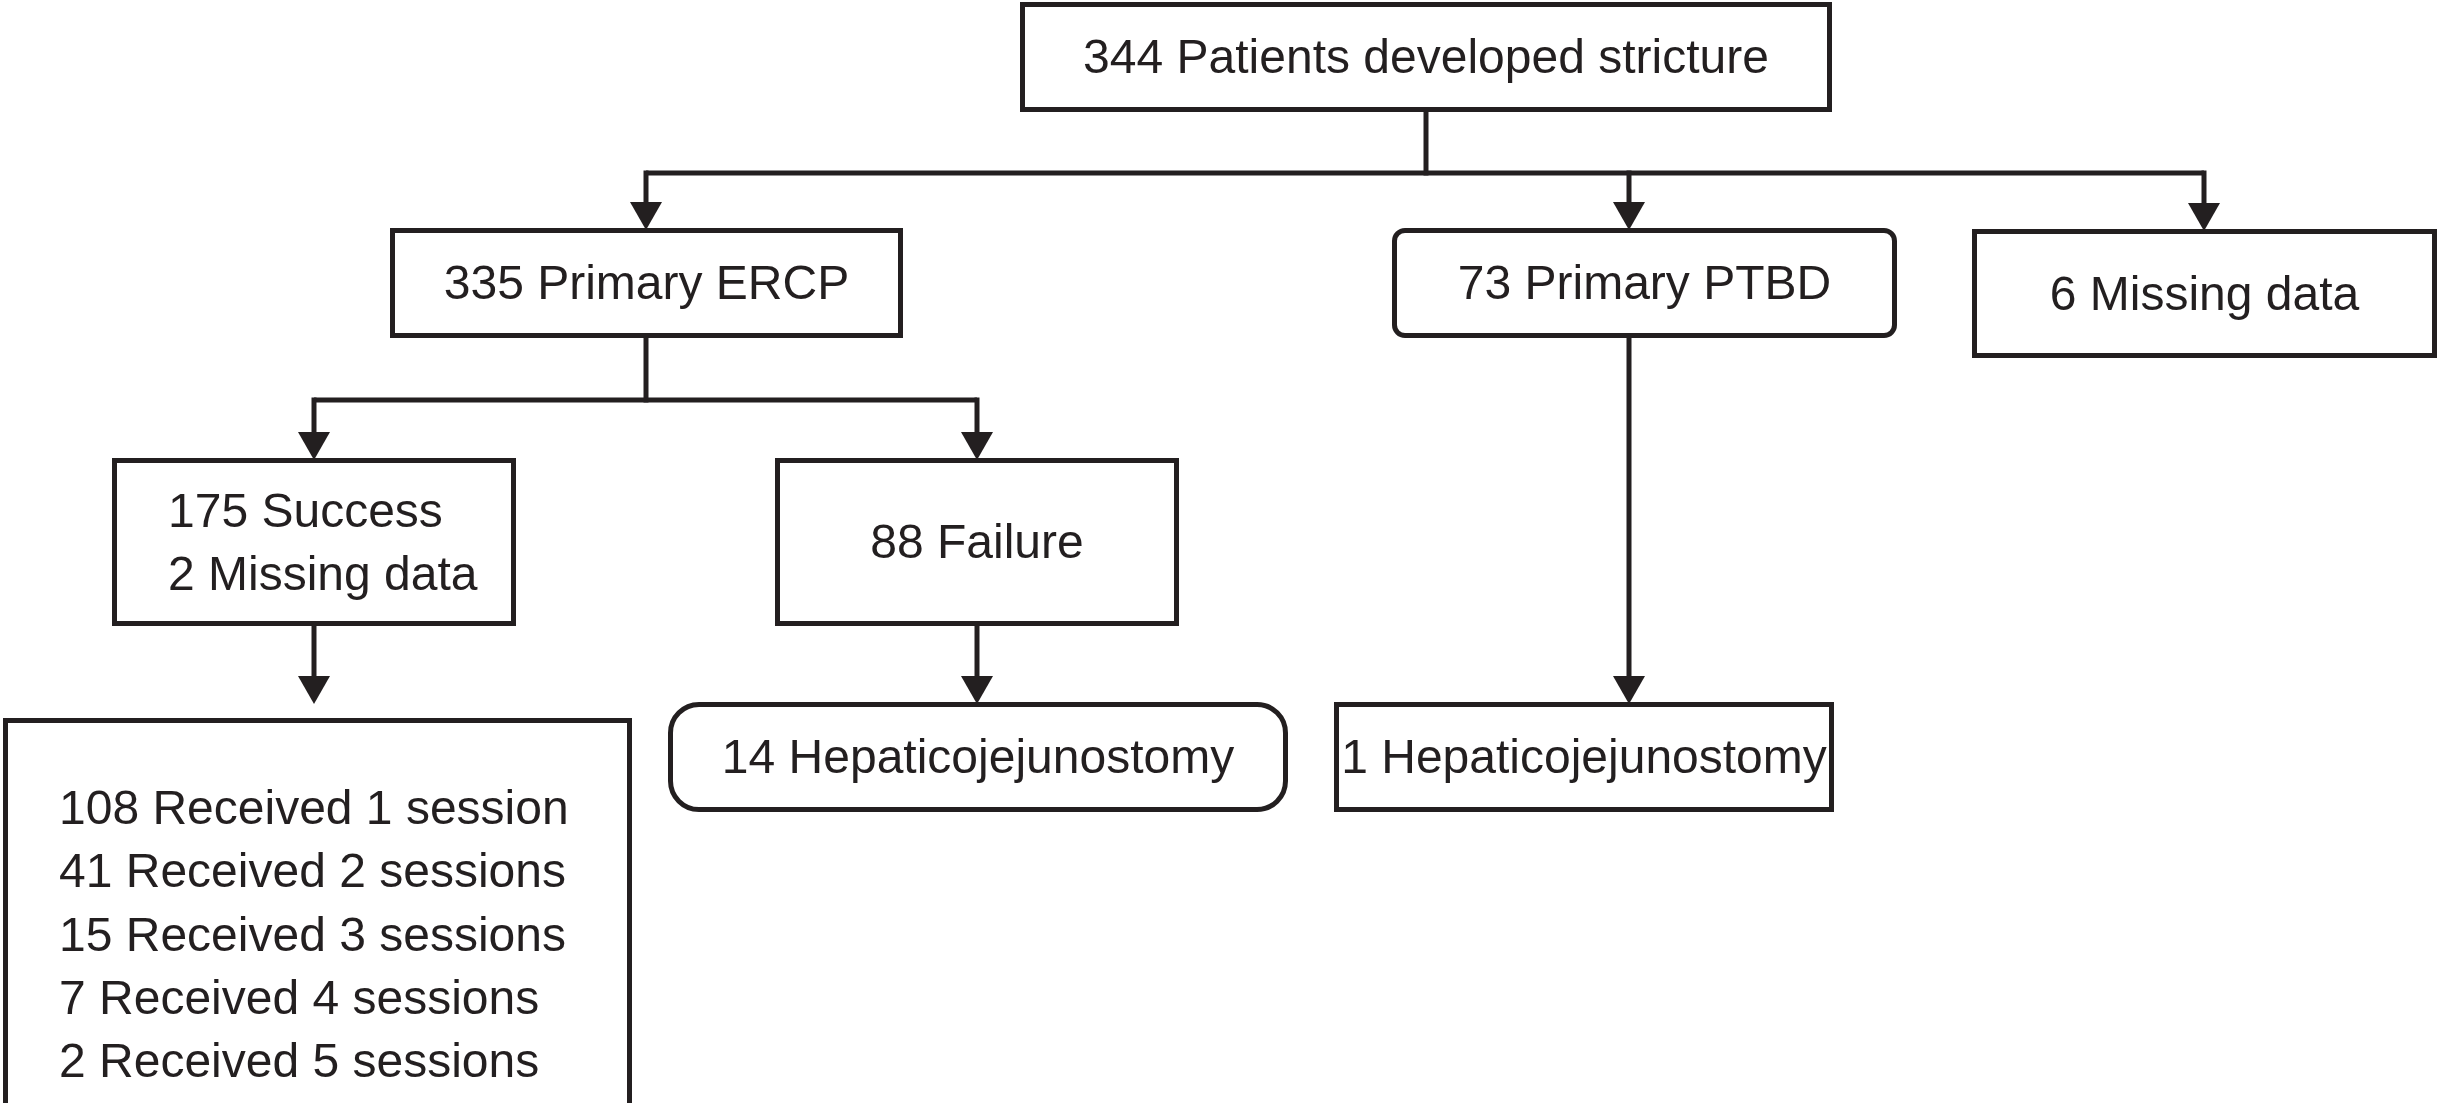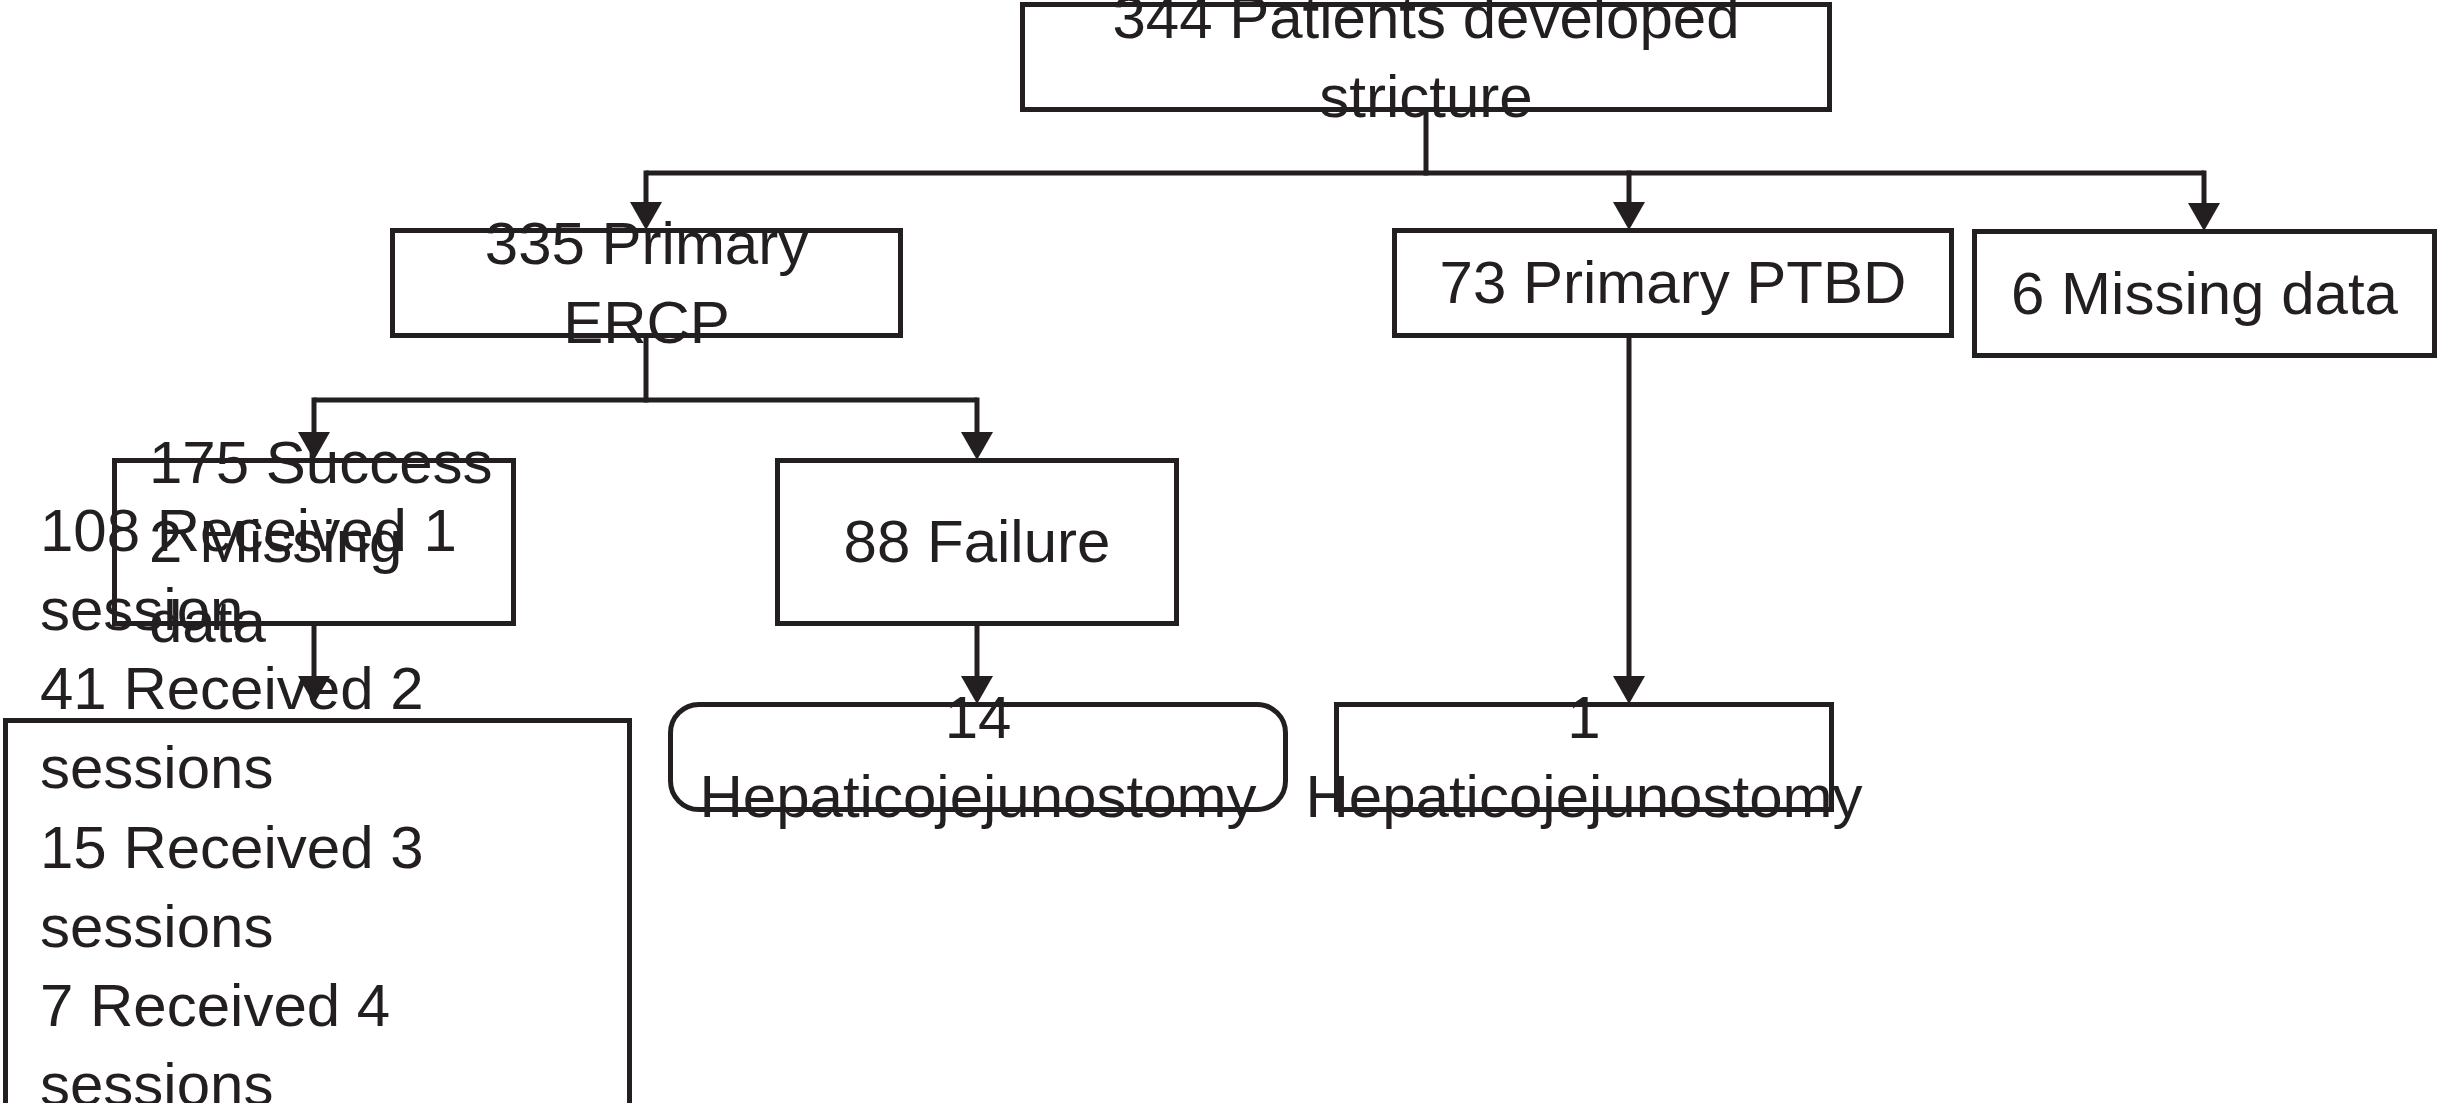--- a/index.html
+++ b/index.html
@@ -34,34 +34,34 @@
   }
   .node {
     position: absolute;
     box-sizing: border-box;
     border: 5px solid var(--line, #231f20);
     background: #ffffff;
     display: flex;
     align-items: center;
     justify-content: center;
     text-align: center;
-    font-size: 60px;
+    font-size: 48px;
     line-height: 1.32;
     white-space: pre-line;
   }
   .node.align-left {
     justify-content: flex-start;
     text-align: left;
-    padding-left: 32px;
+    padding-left: 51px;
     padding-right: 10px;
   }
   
   #n-root     { left: 1020px; top: 2px;   width: 812px; height: 110px; }
   #n-ercp     { left: 390px;  top: 228px; width: 513px; height: 110px; }
-  #n-ptbd     { left: 1392px; top: 228px; width: 562px; height: 110px; }
+  #n-ptbd     { left: 1392px; top: 228px; width: 505px; height: 110px; border-radius: 13px; }
   #n-missing  { left: 1972px; top: 229px; width: 465px; height: 129px; }
   #n-success  { left: 112px;  top: 458px; width: 404px; height: 168px; }
   #n-failure  { left: 775px;  top: 458px; width: 404px; height: 168px; }
   #n-sessions { left: 3px;    top: 702px; width: 629px; height: 496px; margin-top: 16px; }
   #n-hj14     { left: 668px;  top: 702px; width: 620px; height: 110px; border-radius: 31px; }
   #n-hj1      { left: 1334px; top: 702px; width: 500px; height: 110px; }
 </style>
 </head>
 <body>
 

